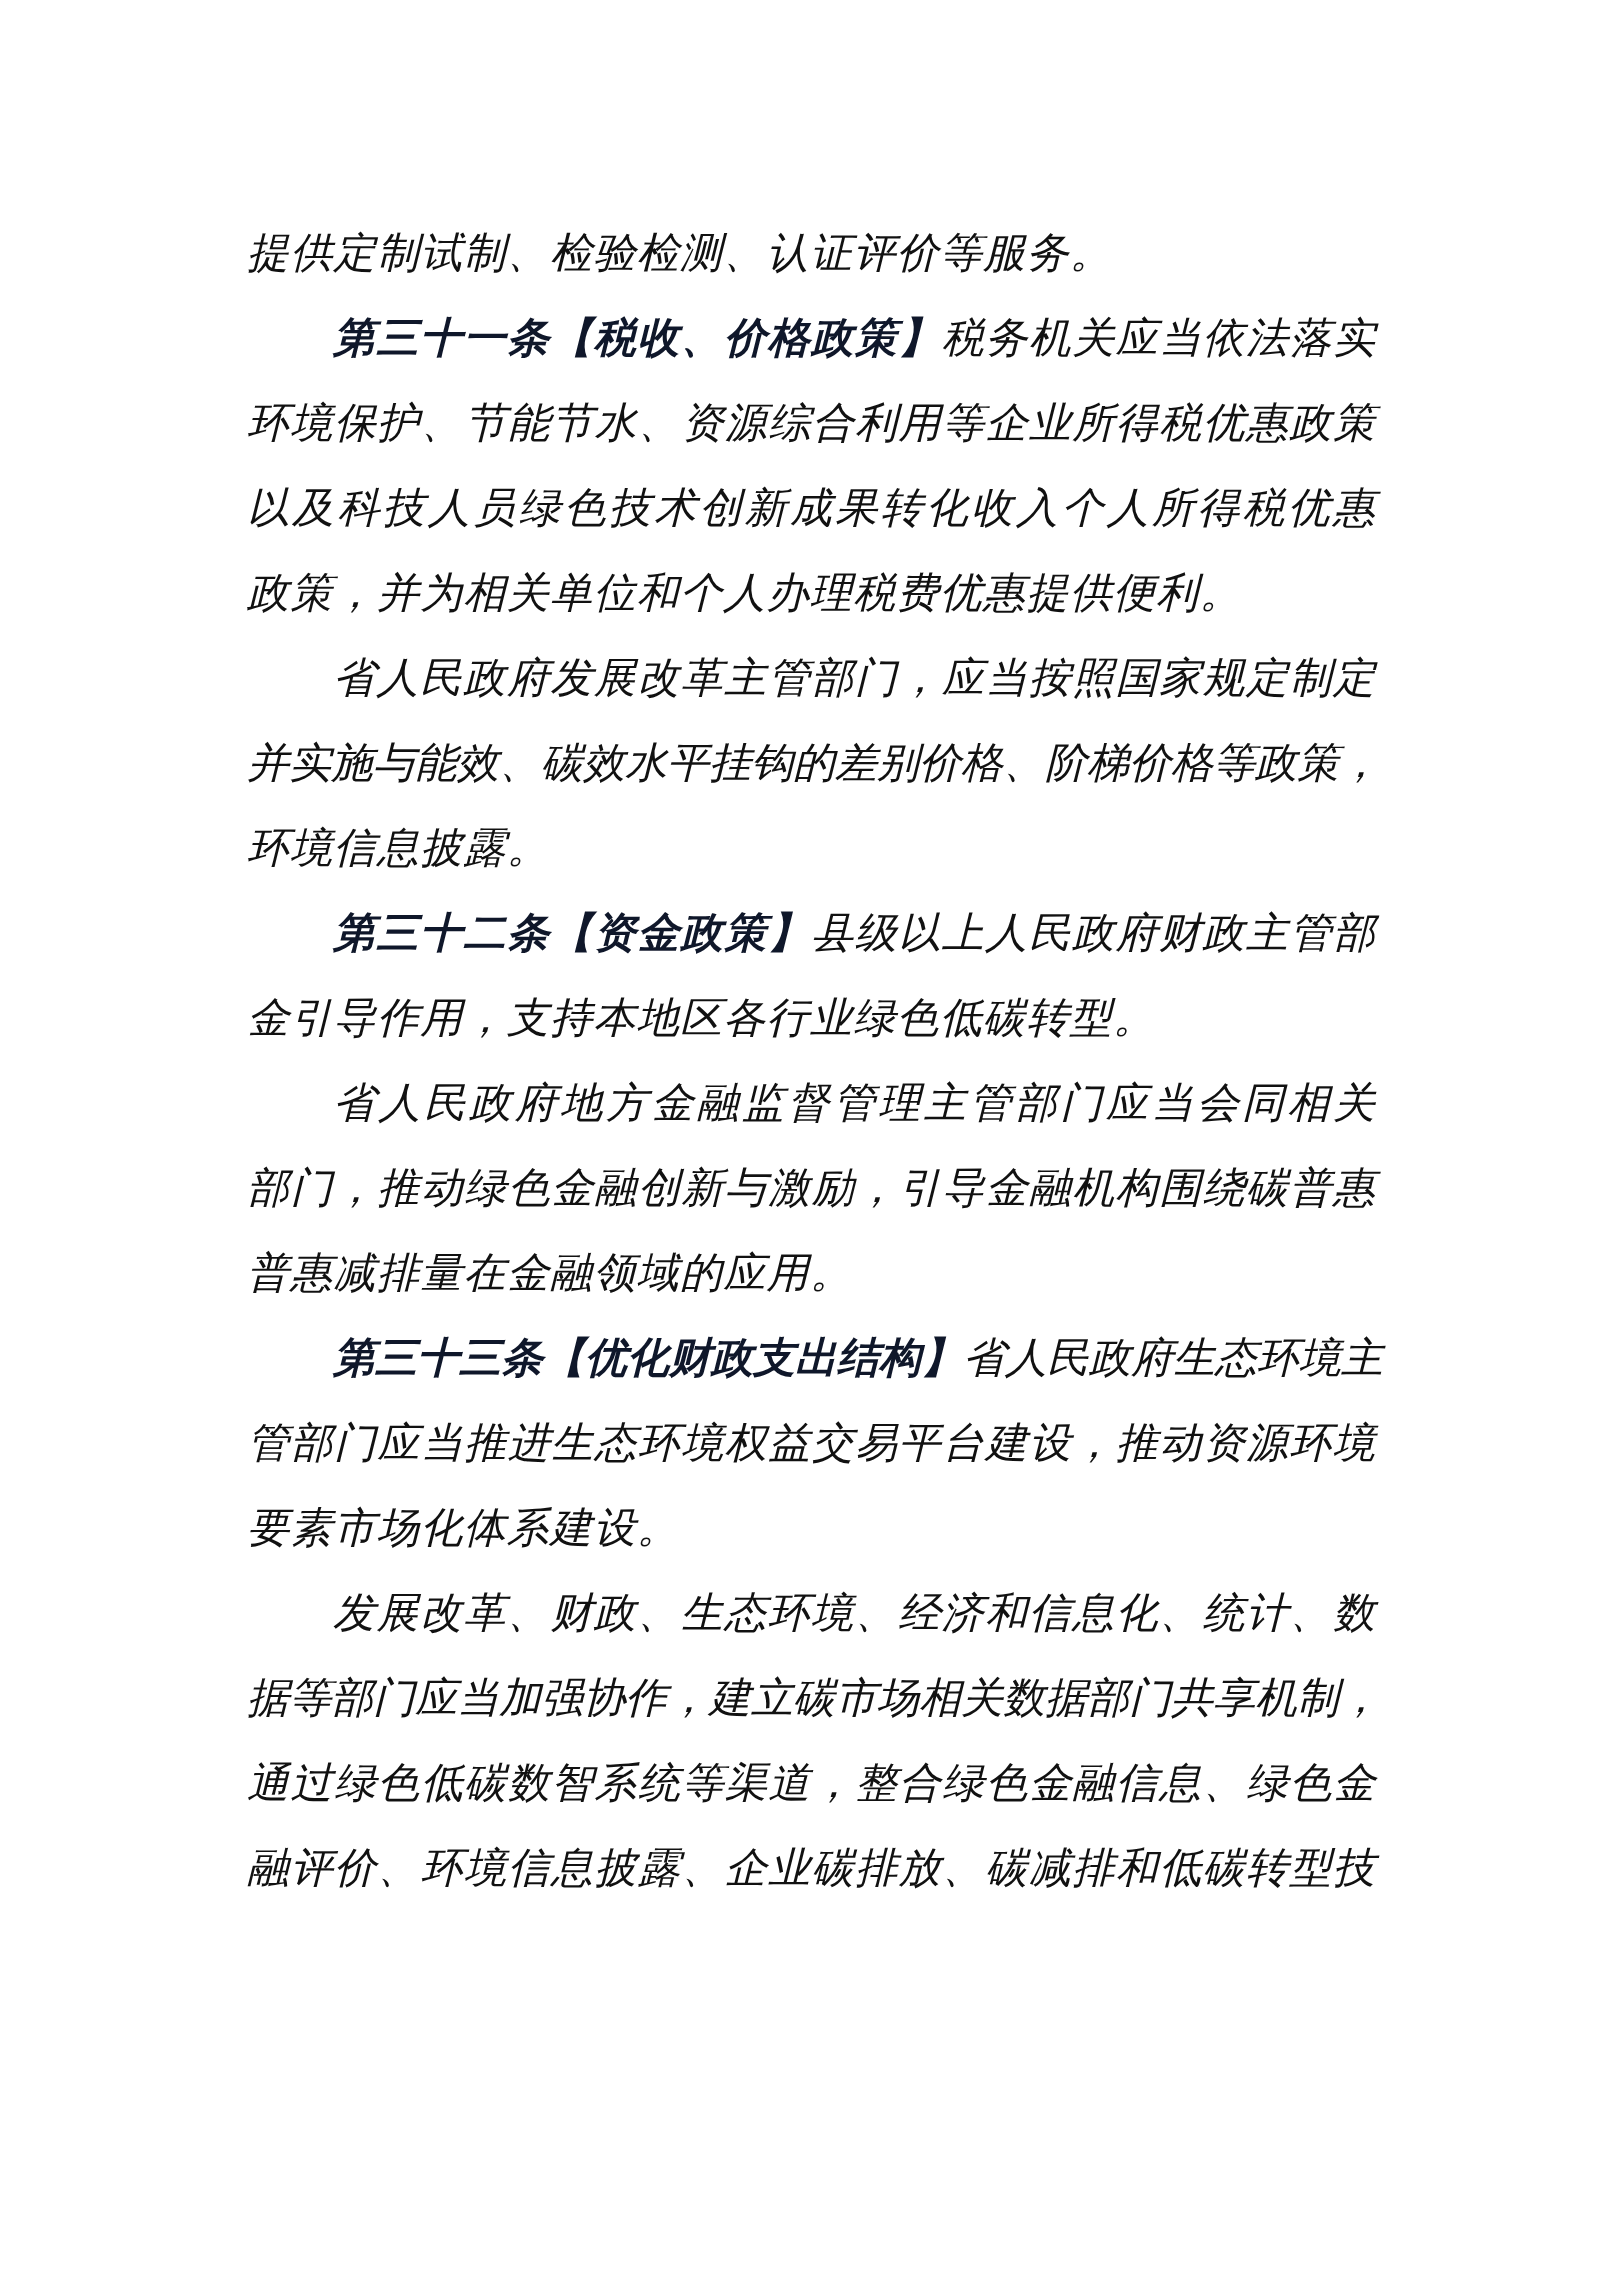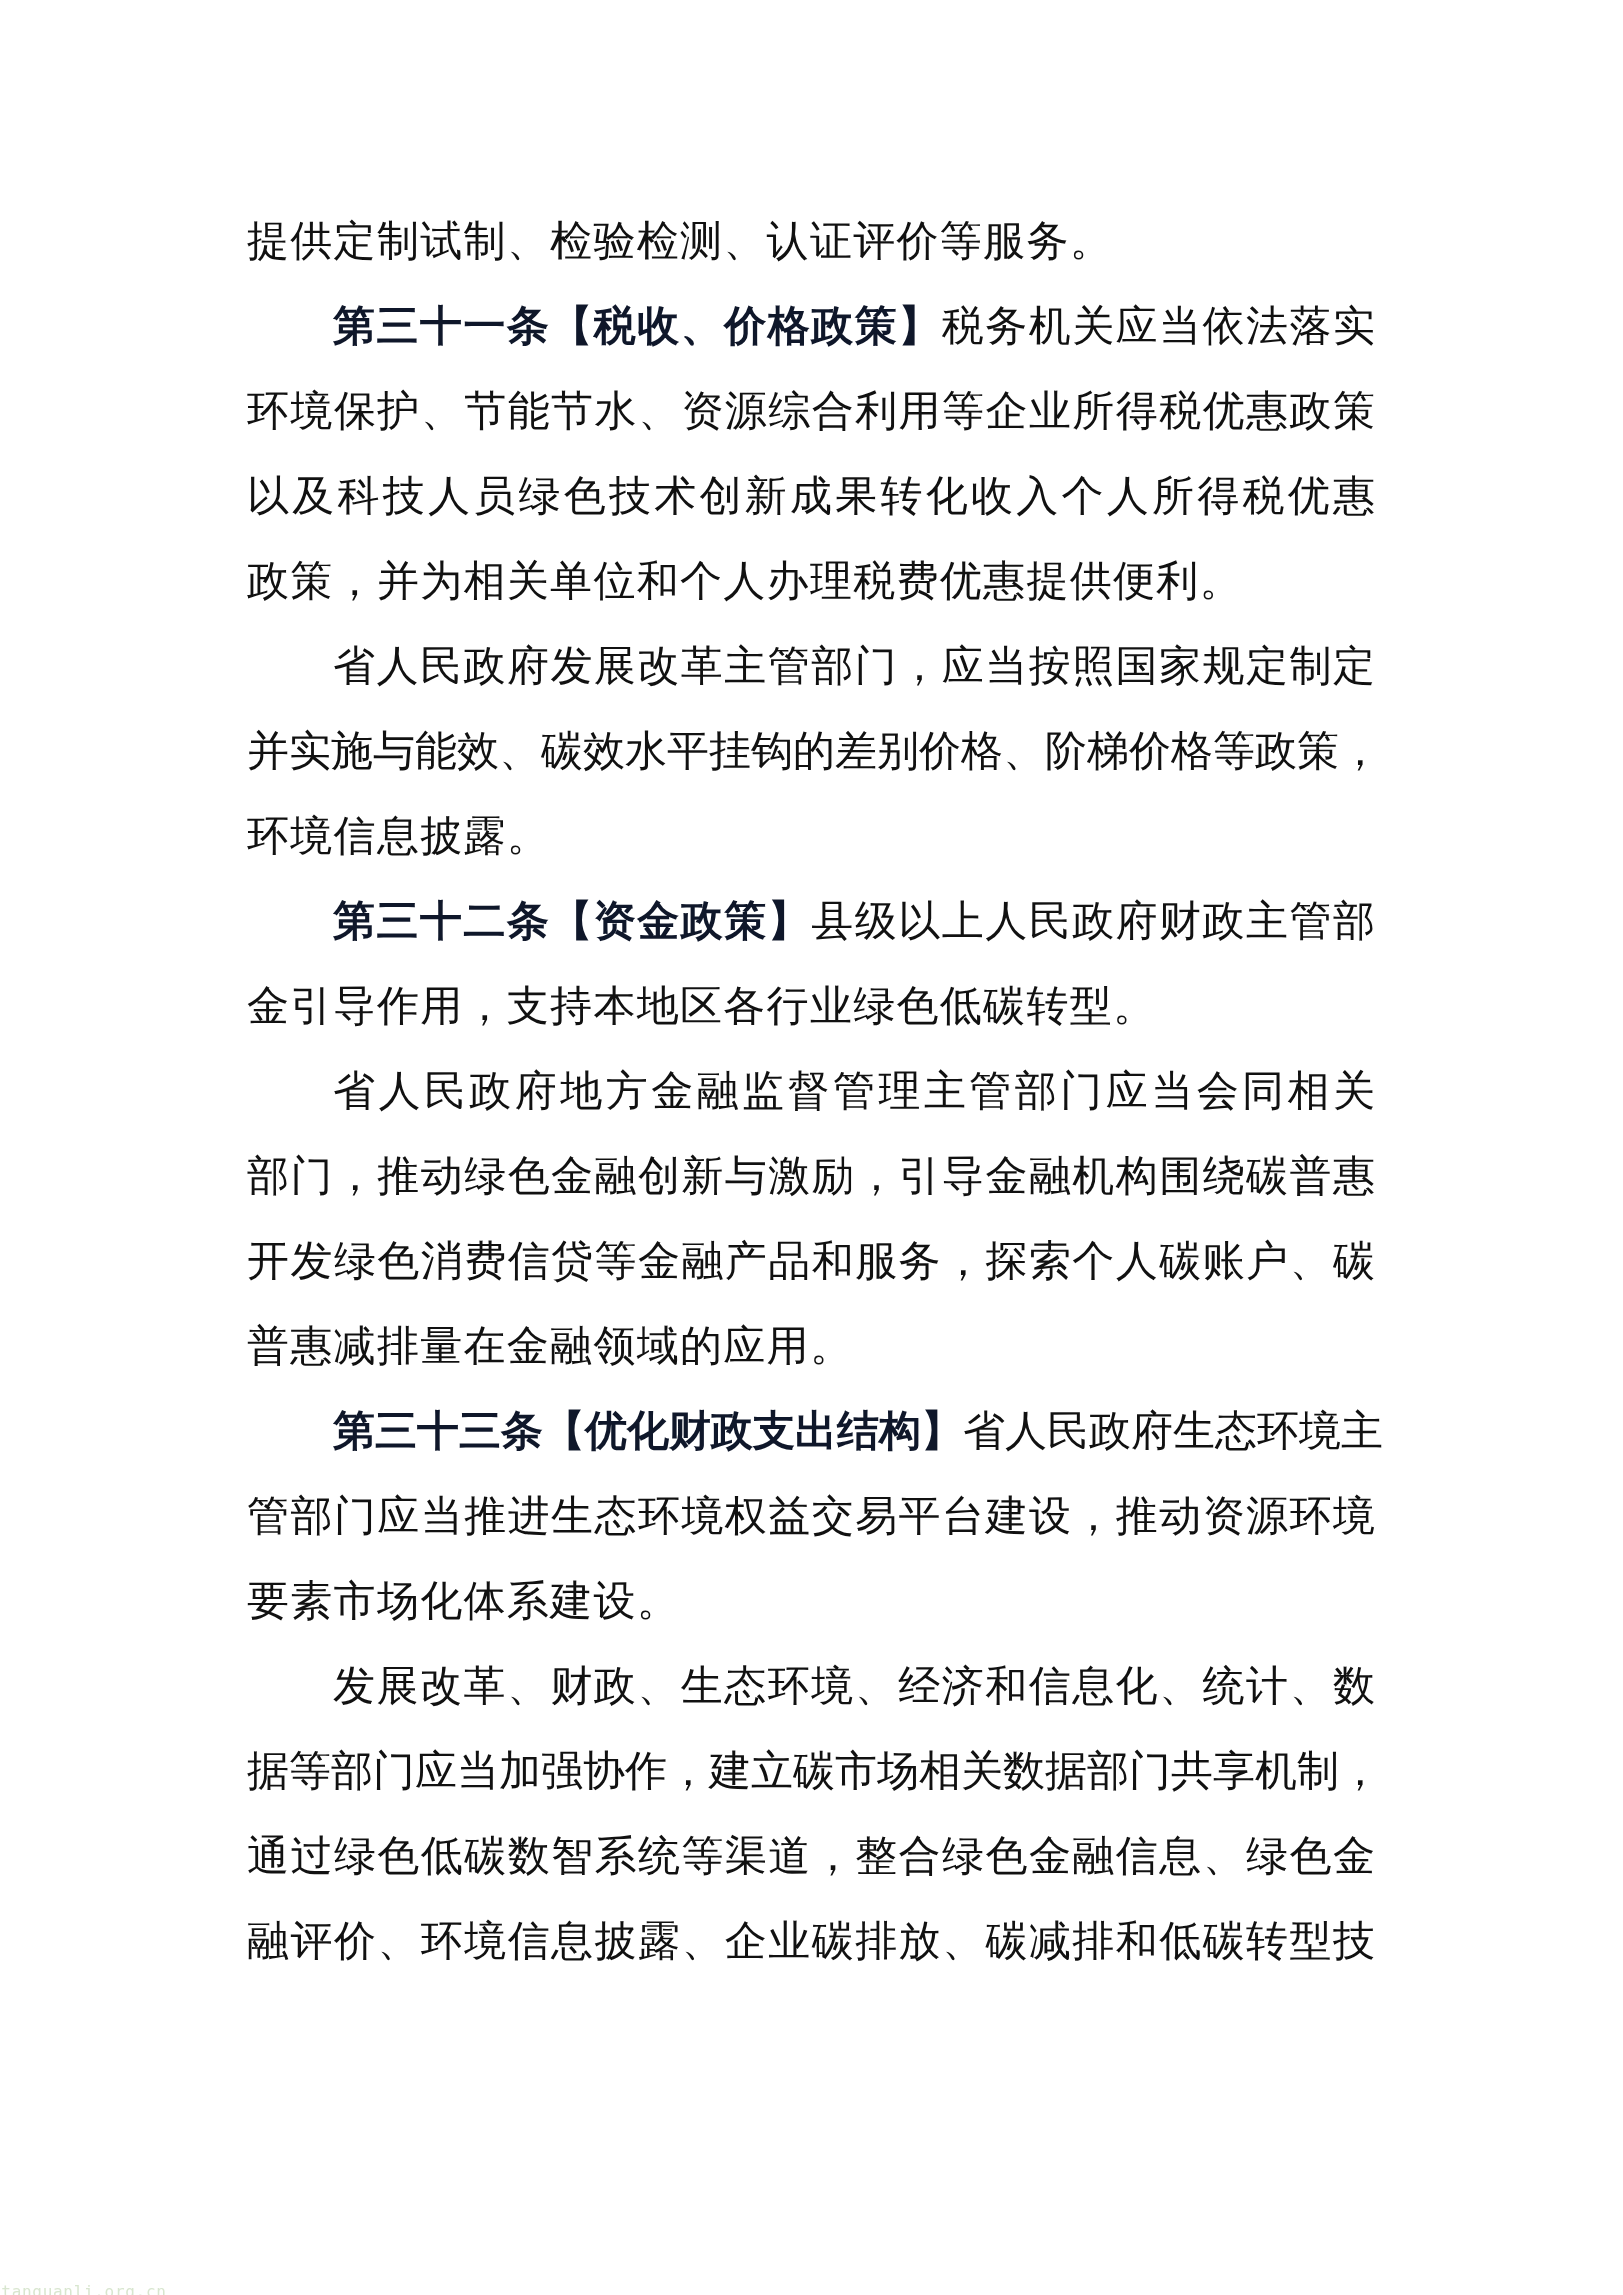--- a/index.html
+++ b/index.html
@@ -9,24 +9,25 @@
   }
   body {
     width: 1623px;
     height: 2295px;
     position: relative;
     overflow: hidden;
   }
   .page {
     position: absolute;
     left: 0;
-    top: 0;
+    top: 12px;
     width: 1623px;
     height: 1688px;
     background: #ffffff;
+    font-style: italic;
   }
   .text-block {
     position: absolute;
     left: 247px;
     top: 198px;
     width: 1128px;
   }
   .line {
     height: 85px;
     line-height: 85px;
@@ -75,21 +76,20 @@
 
     <div class="line indent">省人民政府发展改革主管部门，应当按照国家规定制定</div>
     <div class="line">并实施与能效、碳效水平挂钩的差别价格、阶梯价格等政策，</div>
     <div class="line last">环境信息披露。</div>
 
     <div class="line indent"><span class="heading">第三十二条【资金政策】</span><span>县级以上人民政府财政主管部</span></div>
     <div class="line last">金引导作用，支持本地区各行业绿色低碳转型。</div>
 
     <div class="line indent">省人民政府地方金融监督管理主管部门应当会同相关</div>
     <div class="line">部门，推动绿色金融创新与激励，引导金融机构围绕碳普惠</div>
-    <div class="line">开发绿色消费信贷等金融产品和服务，探索个人碳账户、碳</div>
     <div class="line last">普惠减排量在金融领域的应用。</div>
 
     <div class="line indent"><span class="heading">第三十三条【优化财政支出结构】</span><span>省人民政府生态环境主</span></div>
     <div class="line">管部门应当推进生态环境权益交易平台建设，推动资源环境</div>
     <div class="line last">要素市场化体系建设。</div>
 
     <div class="line indent">发展改革、财政、生态环境、经济和信息化、统计、数</div>
     <div class="line">据等部门应当加强协作，建立碳市场相关数据部门共享机制，</div>
     <div class="line">通过绿色低碳数智系统等渠道，整合绿色金融信息、绿色金</div>
     <div class="line">融评价、环境信息披露、企业碳排放、碳减排和低碳转型技</div>

